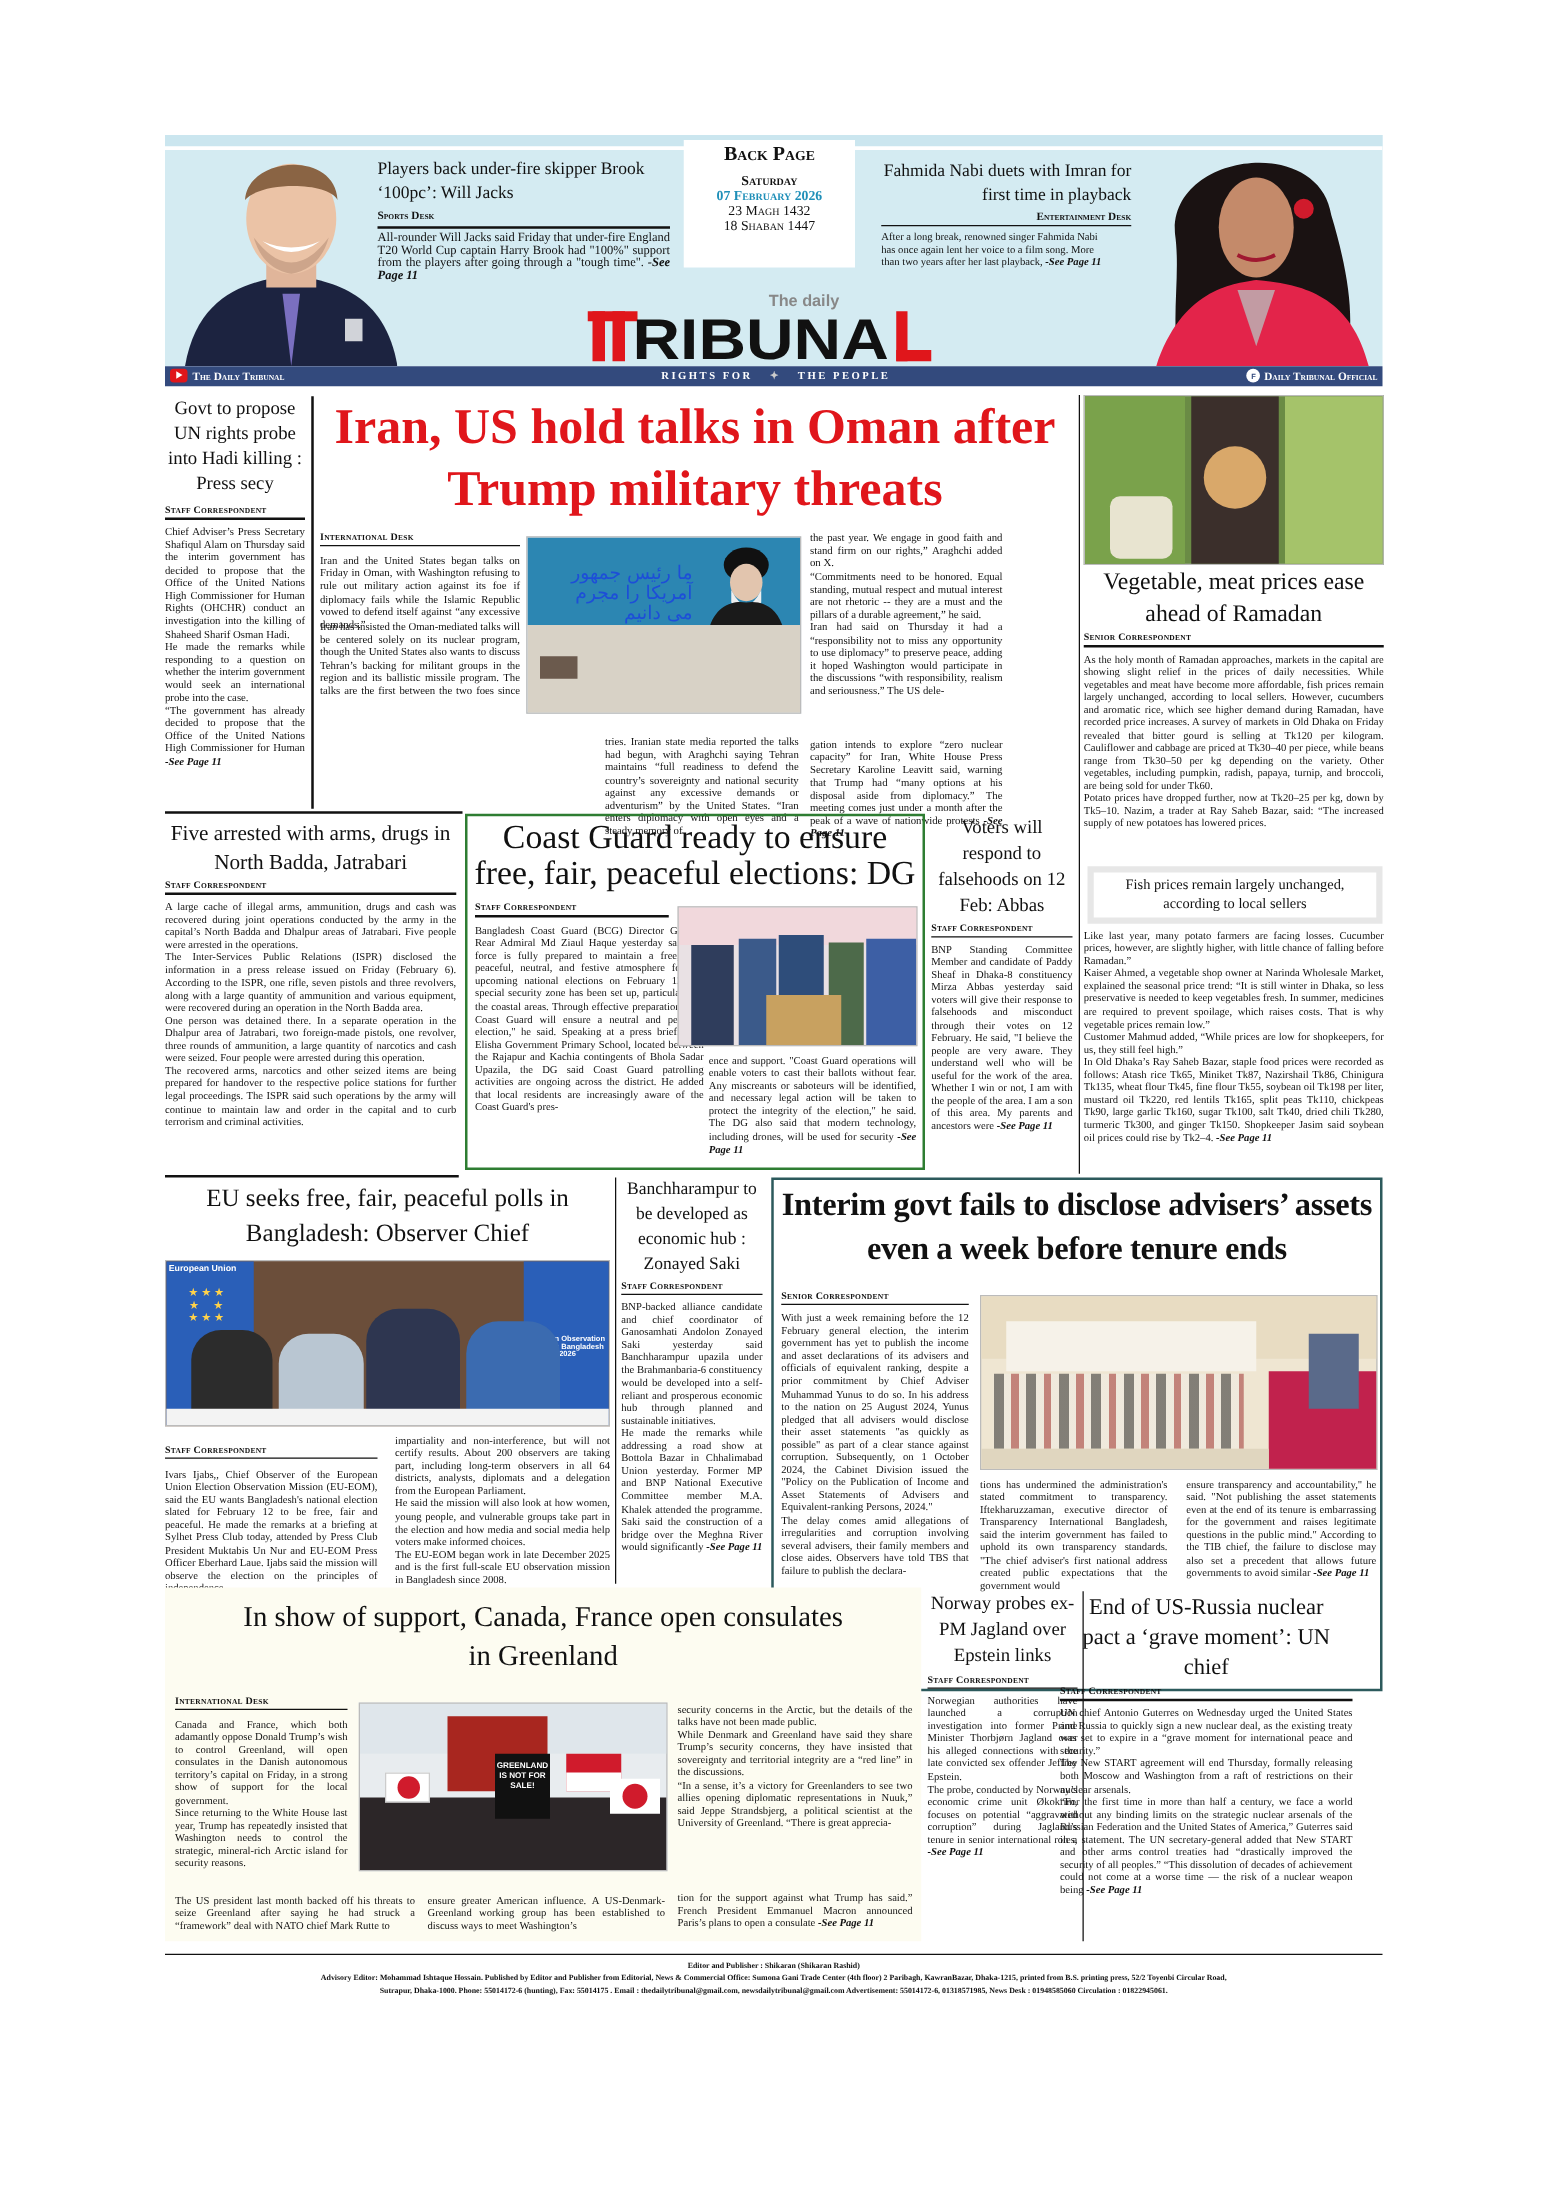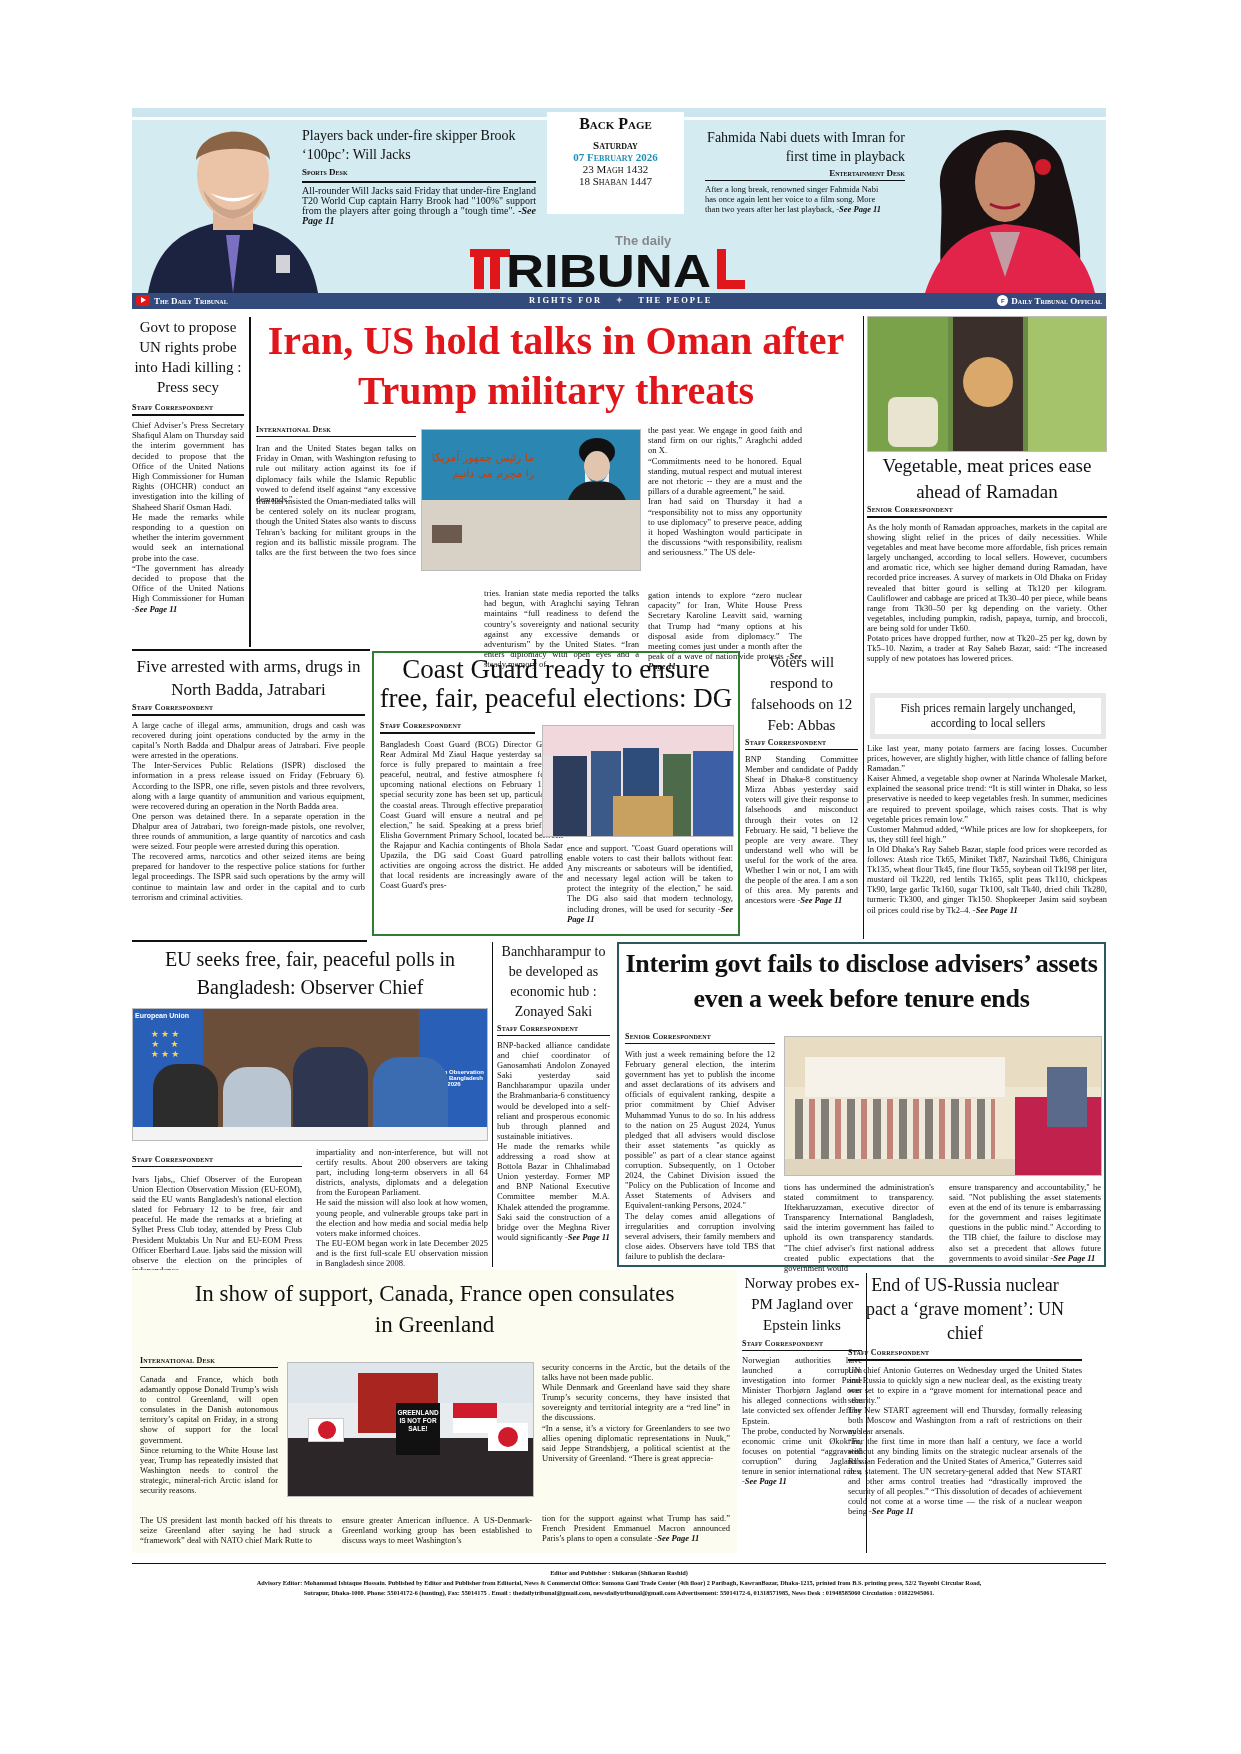--- a/index.html
+++ b/index.html
@@ -141,21 +141,21 @@
     <p>“Commitments need to be honored. Equal standing, mutual respect and mutual interest are not rhetoric -- they are a must and the pillars of a durable agreement,” he said.</p>
     <p>Iran had said on Thursday it had a “responsibility not to miss any opportunity to use diplomacy” to preserve peace, adding it hoped Washington would participate in the discussions “with responsibility, realism and seriousness.” The US dele-</p>
   </div>
   <div class="body-text abs" style="left:392px;top:165px;width:154px;font-size:8.6px;line-height:10.2px;">
     <span>gation intends to explore “zero nuclear capacity” for Iran, White House Press Secretary Karoline Leavitt said, warning that Trump had “many options at his disposal aside from diplomacy.” The meeting comes just under a month after the peak of a wave of nationwide protests</span>
     <span class="see">-See Page 11</span>
   </div>
 
   <div class="photo" style="left:165px;top:4px;width:220px;height:142px;background:#dfe7ec;">
     <div style="position:absolute;left:0;top:0;width:220px;height:70px;background:#2c86b2;"></div>
-    <div class="abs" style="left:2px;top:20px;width:110px;color:#c2410c;font-size:11px;line-height:16px;text-align:right;font-family:'DejaVu Sans',sans-serif;direction:rtl;">ما رئیس جمهور آمریکا را مجرم می دانیم</div>
+    <div class="abs" style="left:22px;top:20px;width:110px;color:#1d4ed8;font-size:15px;line-height:16px;text-align:right;font-family:'DejaVu Sans',sans-serif;direction:rtl;">ما رئیس جمهور آمریکا را مجرم می دانیم</div>
     <svg class="abs" style="left:135px;top:4px;" width="80" height="70" viewBox="0 0 80 70">
       <ellipse cx="40" cy="18" rx="18" ry="14" fill="#111"></ellipse>
       <ellipse cx="40" cy="32" rx="13" ry="15" fill="#e2c5ae"></ellipse>
       <path d="M28 38 Q40 62 52 38 L52 48 Q40 60 28 48 Z" fill="#eee"></path>
       <path d="M10 70 C15 50 30 46 40 48 C50 46 65 50 70 70 Z" fill="#1a1a1a"></path>
     </svg>
     <div style="position:absolute;left:0;top:70px;width:220px;height:72px;background:#d8d2c6;"></div>
     <div style="position:absolute;left:10px;top:95px;width:30px;height:18px;background:#6b5a4d;"></div>
   </div>
 </div>
@@ -262,21 +262,21 @@
 
 <div class="abs" style="left:497px;top:942px;width:113px;">
   <div class="headline" style="font-size:14px;line-height:20px;">Banchharampur to be developed as economic hub : Zonayed Saki</div>
   <div class="byline" style="font-size:8px;margin-top:2px;border-bottom-width:1px;">Staff Correspondent</div>
   <div class="body-text" style="font-size:8.5px;line-height:10.1px;">
     <p>BNP-backed alliance candidate and chief coordinator of Ganosamhati Andolon Zonayed Saki yesterday said Banchharampur upazila under the Brahmanbaria-6 constituency would be developed into a self-reliant and prosperous economic hub through planned and sustainable initiatives.</p>
     <p><span>He made the remarks while addressing a road show at Bottola Bazar in Chhalimabad Union yesterday. Former MP and BNP National Executive Committee member M.A. Khalek attended the programme. Saki said the construction of a bridge over the Meghna River would significantly</span> <span class="see">-See Page 11</span></p>
   </div>
 </div>
 
-<div class="tealbox" style="left:617px;top:942px;width:489px;height:325px;">
+<div class="tealbox" style="left:617px;top:942px;width:489px;height:411px;">
   <div class="headline" style="font-size:26px;line-height:35px;font-weight:bold;margin-top:2px;letter-spacing:-0.3px;">Interim govt fails to disclose advisers’ assets even a week before tenure ends</div>
   <div class="byline abs" style="left:6px;top:88px;width:150px;font-size:8px;border-bottom-width:1px;">Senior Correspondent</div>
   <div class="body-text abs" style="left:6px;top:105px;width:150px;font-size:8.5px;line-height:10.1px;">
     <p>With just a week remaining before the 12 February general election, the interim government has yet to publish the income and asset declarations of its advisers and officials of equivalent ranking, despite a prior commitment by Chief Adviser Muhammad Yunus to do so. In his address to the nation on 25 August 2024, Yunus pledged that all advisers would disclose their asset statements "as quickly as possible" as part of a clear stance against corruption. Subsequently, on 1 October 2024, the Cabinet Division issued the "Policy on the Publication of Income and Asset Statements of Advisers and Equivalent-ranking Persons, 2024."</p>
     <p>The delay comes amid allegations of irregularities and corruption involving several advisers, their family members and close aides. Observers have told TBS that failure to publish the declara-</p>
   </div>
   <div class="photo" style="left:165px;top:92px;width:318px;height:140px;background:#efe6d2;">
     <div style="position:absolute;left:0;top:0;width:318px;height:50px;background:#e8dcc2;"></div>
     <div style="position:absolute;left:20px;top:20px;width:200px;height:40px;background:#f6f2e9;"></div>
     <div style="position:absolute;left:10px;top:62px;width:200px;height:60px;background:repeating-linear-gradient(90deg,#3a3a3a 0 8px,#f0ece4 8px 14px,#a5413f 14px 20px,#f0ece4 20px 26px);opacity:0.6;"></div>

